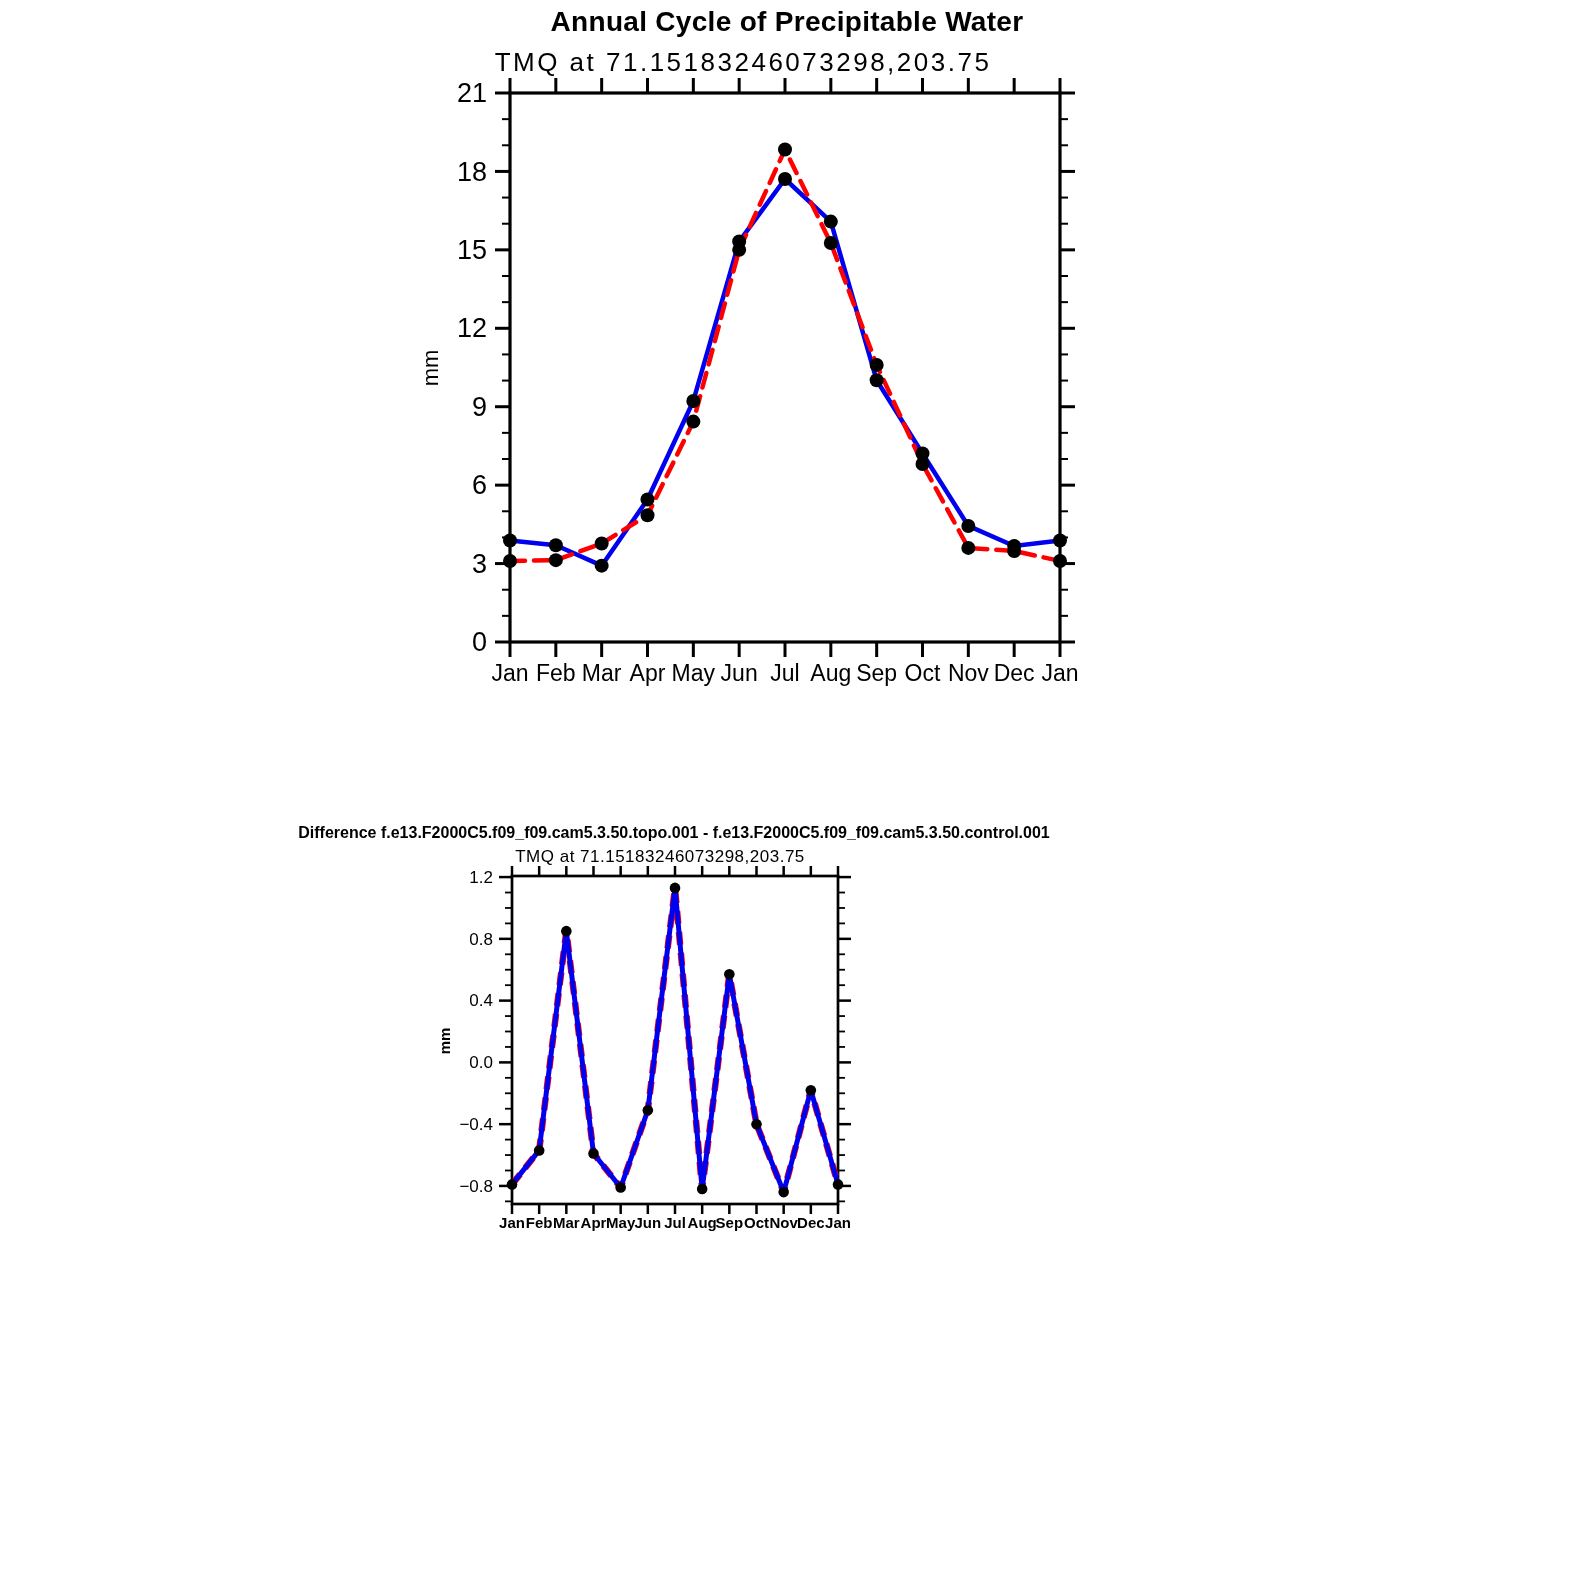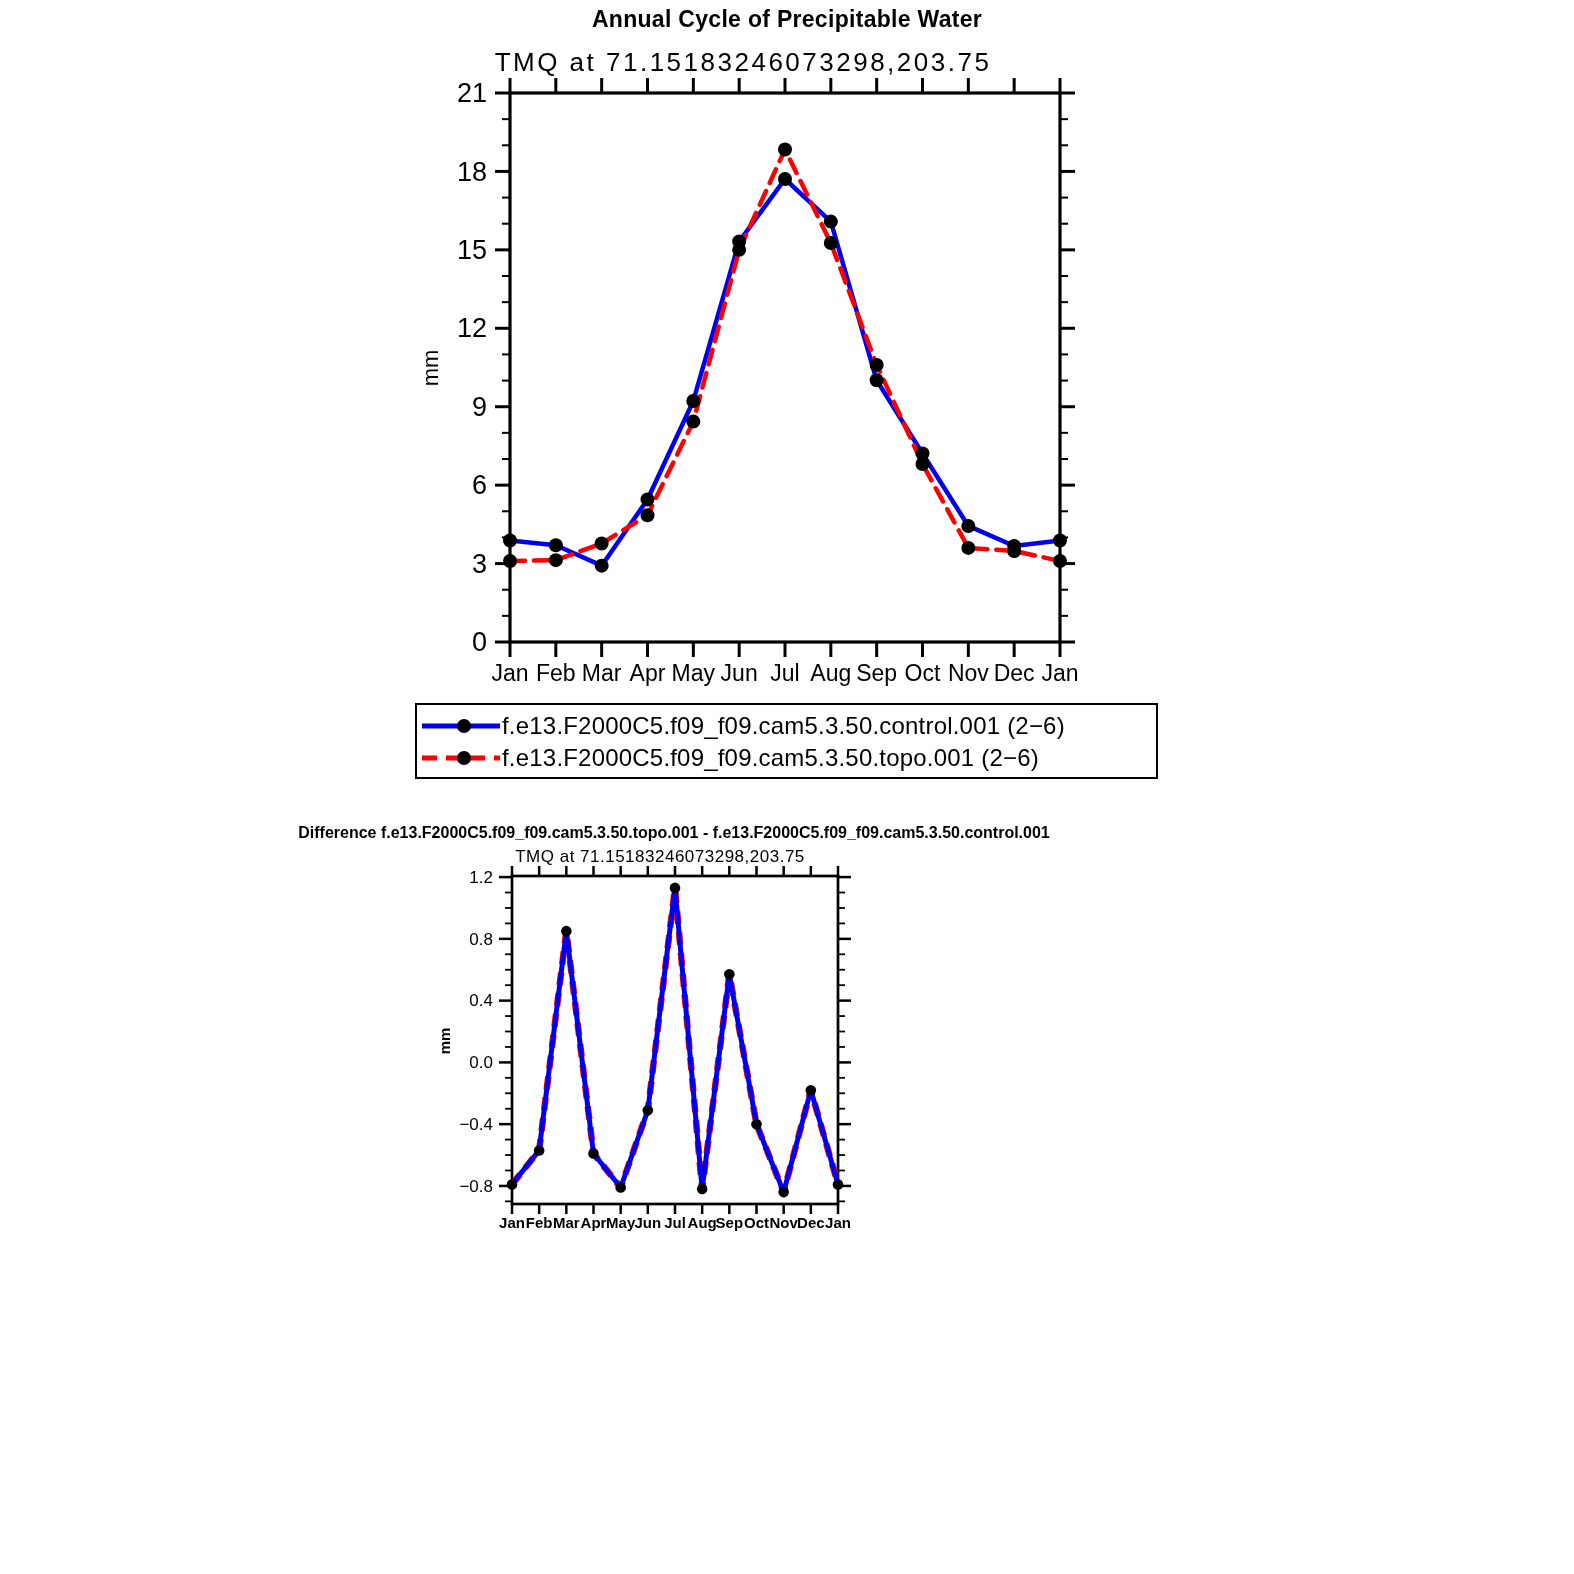--- a/index.html
+++ b/index.html
@@ -1,19 +1,19 @@
 <!DOCTYPE html>
 <html><head>
 <meta charset="utf-8">
 <style>
   html,body{margin:0;padding:0;background:#fff;}
   .page{position:relative;width:1574px;height:1574px;background:#ffffff;overflow:hidden;
         font-family:"Liberation Sans",sans-serif;color:#000;}
   .ttl{position:absolute;left:0;width:1574px;text-align:center;white-space:nowrap;}
-  #c1-title{top:6px;font-size:23px;font-weight:bold;letter-spacing:0.3px;}
+  #c1-title{top:6px;font-size:28px;font-weight:bold;letter-spacing:0.3px;}
   #c1-sub{top:47px;font-size:26px;font-weight:normal;letter-spacing:2.5px;transform:translateX(-44px);}
   #c2-title{top:824px;font-size:16px;font-weight:bold;transform:translateX(-113px);}
   #c2-sub{top:847px;font-size:17px;letter-spacing:0.5px;transform:translateX(-127px);}
   #plot-svg{position:absolute;left:0;top:0;}
   .legend{position:absolute;left:415px;top:703px;width:743px;height:76px;
           border:2.5px solid #000;box-sizing:border-box;background:#fff;}
   .legend-row{position:absolute;left:3px;height:26px;display:flex;align-items:center;white-space:nowrap;}
   .legend-row.r1{top:8px;}
   .legend-row.r2{top:40px;}
   .legend-sample{width:82px;height:16px;flex:0 0 auto;}
@@ -280,33 +280,17 @@
           <circle cx="702.1666666666666" cy="1189.0207156308852" r="5.3" fill="#000000"></circle>
           <circle cx="729.3333333333334" cy="974.3691148775895" r="5.3" fill="#000000"></circle>
           <circle cx="756.5" cy="1124.1619585687383" r="5.3" fill="#000000"></circle>
           <circle cx="783.6666666666667" cy="1192.1092278719398" r="5.3" fill="#000000"></circle>
           <circle cx="810.8333333333333" cy="1090.1883239171375" r="5.3" fill="#000000"></circle>
           <circle cx="838" cy="1184.3879472693031" r="5.3" fill="#000000"></circle>
         </g>
       </g>
     </svg>
 
-  <div class="legend">
-    <div class="legend-row r1">
-      <svg class="legend-sample" viewBox="0 0 82 16">
-        <line x1="2" y1="8" x2="80" y2="8" stroke="#0000ee" stroke-width="5"></line>
-        <circle cx="44" cy="8" r="7" fill="#000"></circle>
-      </svg>
-      <span class="legend-label">f.e13.F2000C5.f09_f09.cam5.3.50.control.001 (2−6)</span>
-    </div>
-    <div class="legend-row r2">
-      <svg class="legend-sample" viewBox="0 0 82 16">
-        <line x1="2" y1="8" x2="80" y2="8" stroke="#ff0000" stroke-width="5" stroke-dasharray="15,9"></line>
-        <circle cx="44" cy="8" r="7" fill="#000"></circle>
-      </svg>
-      <span class="legend-label">f.e13.F2000C5.f09_f09.cam5.3.50.topo.001 (2−6)</span>
-    </div>
-  </div>
 
   <div id="c2-title" class="ttl">Difference f.e13.F2000C5.f09_f09.cam5.3.50.topo.001 - f.e13.F2000C5.f09_f09.cam5.3.50.control.001</div>
   <div id="c2-sub" class="ttl">TMQ at 71.15183246073298,203.75</div>
 
 </div>
 
 </body></html>

